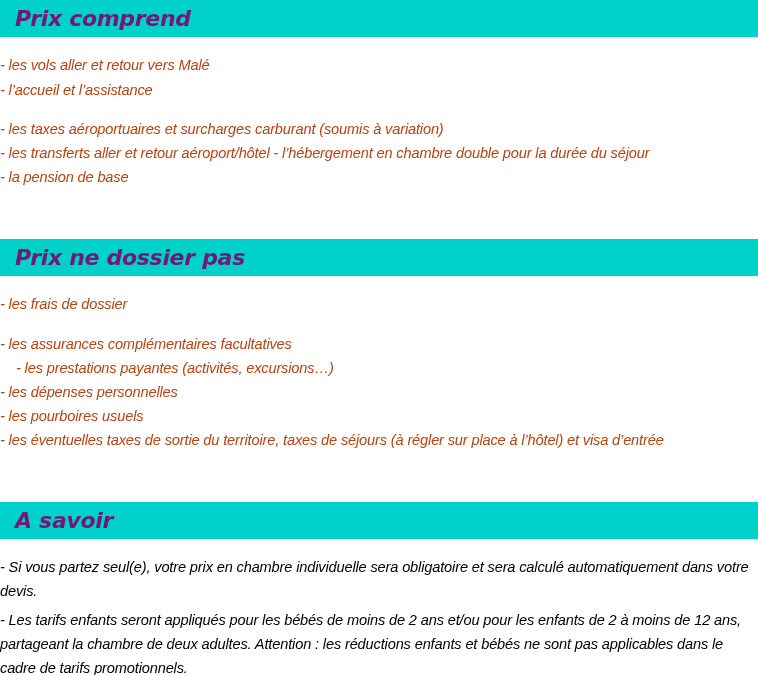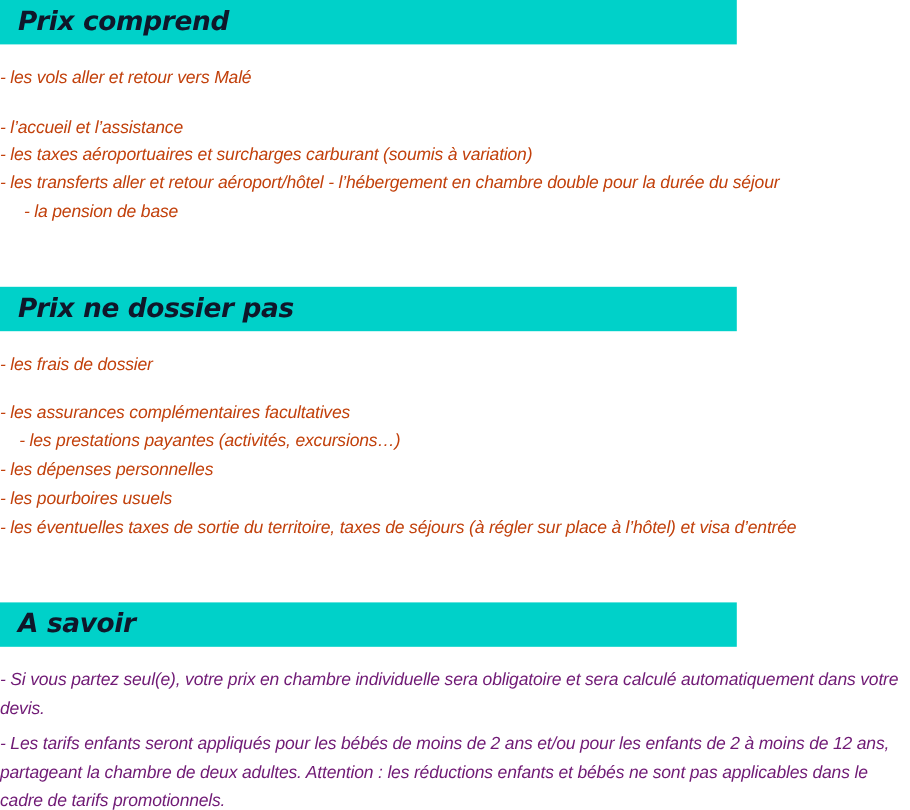--- a/index.html
+++ b/index.html
@@ -10,24 +10,24 @@
     body {
       width: 758px;
       height: 675px;
       overflow: hidden;
       position: relative;
       font-family: "Liberation Sans", sans-serif;
     }
     .section-header {
       position: absolute;
       left: 0;
-      width: 614px;
+      width: 758px;
       height: 37px;
       background: #00d1c9;
-      color: #0f172a;
+      color: #701a75;
       font-family: "DejaVu Sans", sans-serif;
       font-style: italic;
       font-weight: bold;
       font-size: 22px;
       line-height: 37px;
       padding-left: 15px;
       box-sizing: border-box;
       letter-spacing: -0.3px;
     }
     .body-line {
@@ -41,35 +41,35 @@
       line-height: 24px;
       letter-spacing: -0.15px;
     }
     .para {
       position: absolute;
       left: 0;
       width: 758px;
       font-family: "Liberation Sans", sans-serif;
       font-style: italic;
       font-size: 14.6px;
-      color: #701a75;
+      color: #000000;
       line-height: 24px;
       letter-spacing: -0.15px;
     }
   </style>
 </head>
 <body>
 
 <div class="section-header" style="top:0px;">Prix comprend</div>
 <div>
   <div class="body-line" style="top:53px;">- les vols aller et retour vers Malé</div>
-  <div class="body-line" style="top:95px;">- l’accueil et l’assistance</div>
+  <div class="body-line" style="top:78px;">- l’accueil et l’assistance</div>
   <div class="body-line" style="top:117px;">- les taxes aéroportuaires et surcharges carburant (soumis à variation)</div>
   <div class="body-line" style="top:141px;">- les transferts aller et retour aéroport/hôtel - l’hébergement en chambre double pour la durée du séjour</div>
-  <div class="body-line" style="top:165px;padding-left:20px;">- la pension de base</div>
+  <div class="body-line" style="top:165px;">- la pension de base</div>
 </div>
 
 <div class="section-header" style="top:239px;">Prix ne dossier pas</div>
 <div>
   <div class="body-line" style="top:292px;">- les frais de dossier</div>
   <div class="body-line" style="top:332px;">- les assurances complémentaires facultatives</div>
   <div class="body-line" style="top:356px;margin-left:16px;">- les prestations payantes (activités, excursions…)</div>
   <div class="body-line" style="top:380px;">- les dépenses personnelles</div>
   <div class="body-line" style="top:404px;">- les pourboires usuels</div>
   <div class="body-line" style="top:428px;">- les éventuelles taxes de sortie du territoire, taxes de séjours (à régler sur place à l’hôtel) et visa d’entrée</div>

